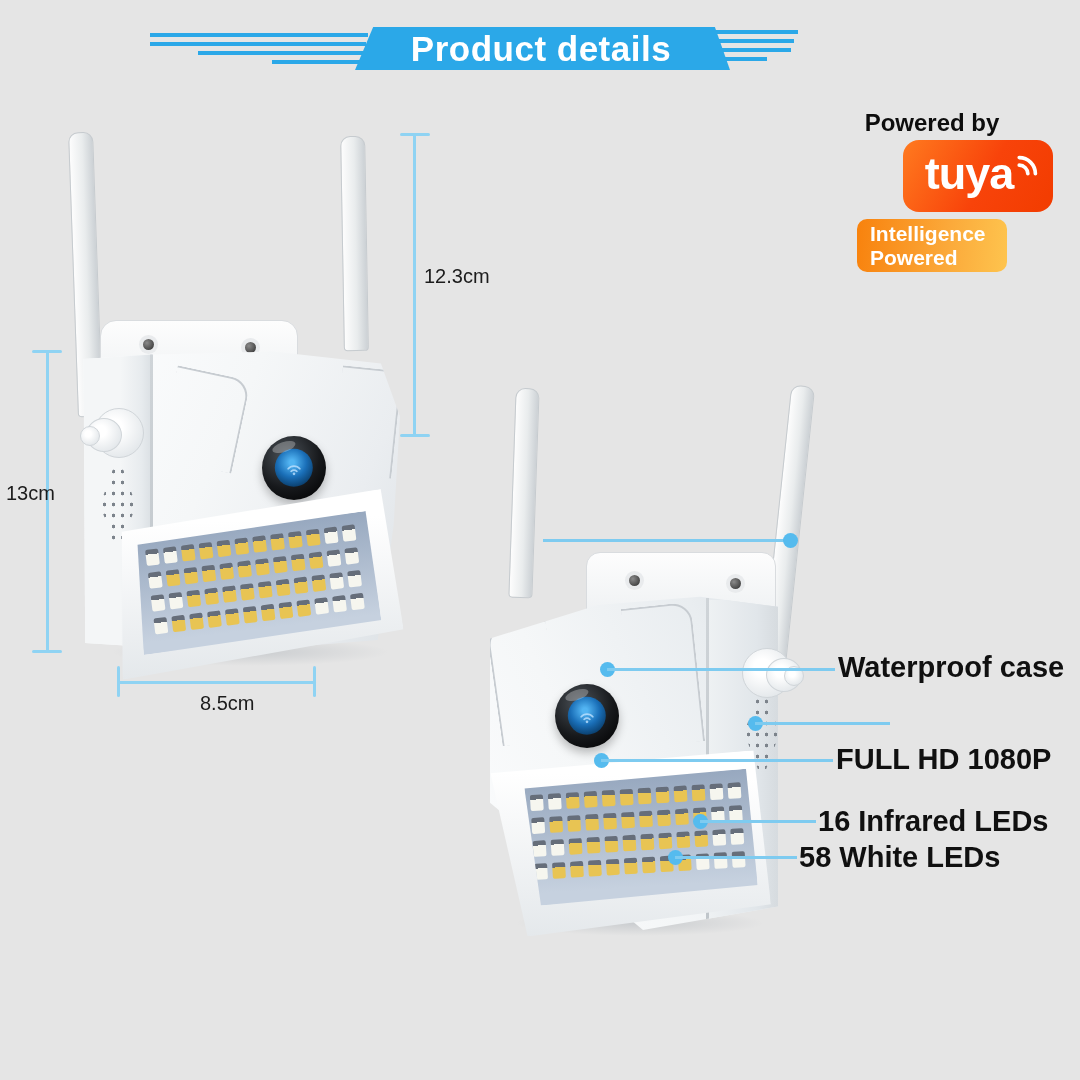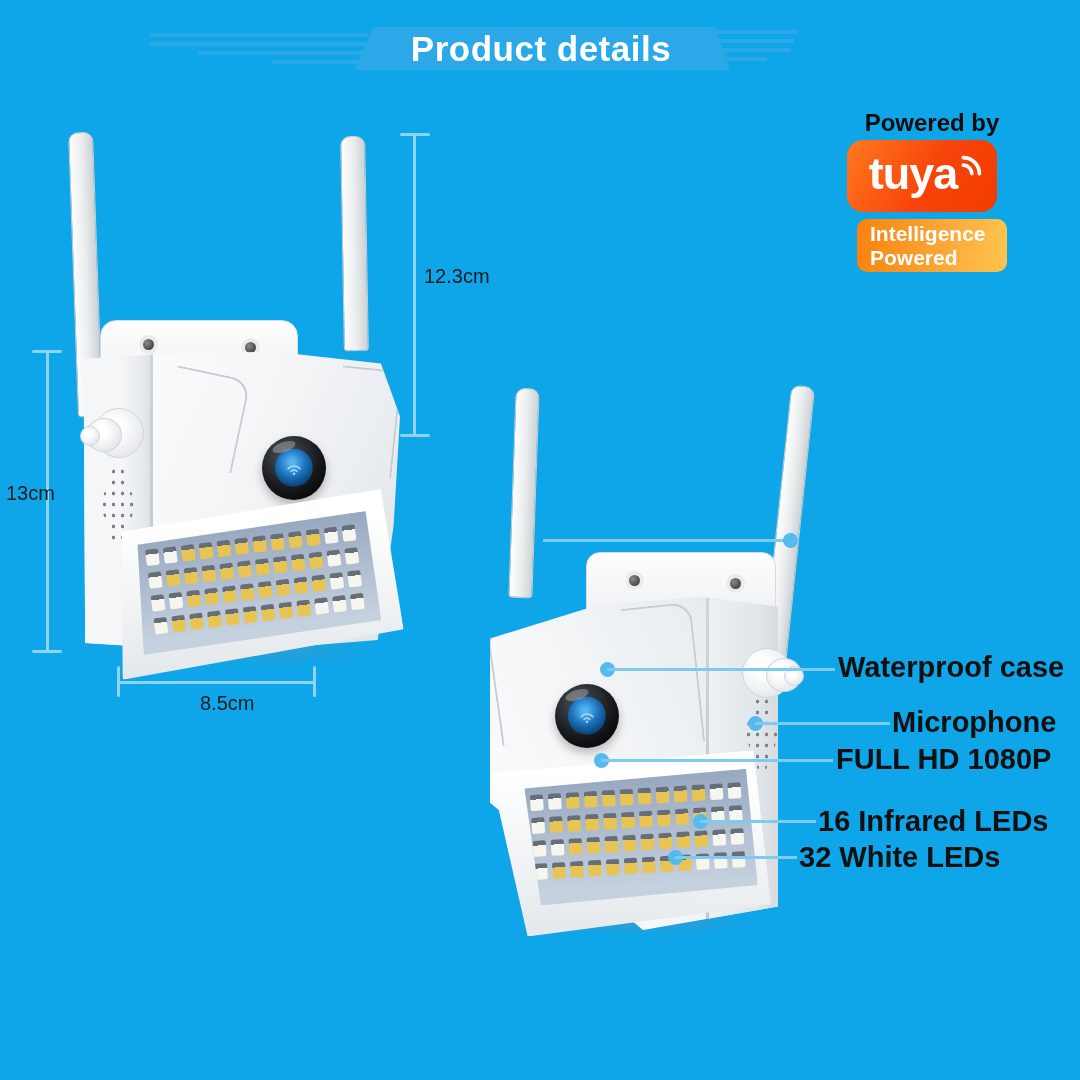--- a/index.html
+++ b/index.html
@@ -1,18 +1,18 @@
 <!DOCTYPE html>
 <html><head>
 <meta charset="utf-8">
 <style>
   * { margin:0; padding:0; box-sizing:border-box; }
   html,body { background:#fff; }
   .canvas {
-    position:relative; width:1080px; height:1080px; background:#0ea5e9;
+    position:relative; width:1080px; height:1080px; background:#e5e5e5;
     font-family:"Liberation Sans", sans-serif; overflow:hidden;
   }
   .abs { position:absolute; }
 
   
   .stripe { position:absolute; height:4px; background:#2ba8e8; }
   #st-l1 { left:150px; top:33px;  width:218px; }
   #st-l2 { left:150px; top:42px;  width:216px; }
   #st-l3 { left:198px; top:51px;  width:166px; }
   #st-l4 { left:272px; top:60px;  width:90px; }
@@ -23,21 +23,21 @@
   #banner {
     left:352px; top:27px; width:378px; height:43px; background:#2ba8e8;
     clip-path:polygon(5.6% 0, 96% 0, 100% 100%, 0.8% 100%);
     display:flex; align-items:center; justify-content:center; z-index:5;
   }
   #banner-title { color:#fff; font-size:35px; font-weight:700; letter-spacing:.5px; }
 
   
   #powered-by { left:856px; top:109px; width:152px; text-align:center;
     font-size:24px; font-weight:700; color:#0d0d0d; }
-  #tuya-logo { left:847px; top:140px; width:150px; height:72px; border-radius:16px;
+  #tuya-logo { left:903px; top:140px; width:150px; height:72px; border-radius:16px;
     background:linear-gradient(120deg,#ff7a1f 0%,#f8430a 55%,#f23c00 100%);
     display:flex; align-items:center; justify-content:center; }
   #tuya-brand { color:#fff; font-size:45px; font-weight:700; letter-spacing:-1px;
     padding:2px 18px 6px 0; }
   #tuya-signal { position:absolute; right:8px; top:9px; width:30px; height:28px; }
   #tuya-tagline { left:857px; top:219px; width:150px; height:53px; border-radius:10px;
     background:linear-gradient(95deg,#f8820d 0%,#fba93a 60%,#fec44e 100%);
     color:#fff; font-size:21px; font-weight:700; line-height:24px; padding:3px 0 0 13px; }
 
   
@@ -403,27 +403,26 @@
 
   <div class="co-line" id="co-dad-line"></div>
   <div class="co-dot" id="co-dad-dot"></div>
 
   <div class="co-dot" id="co-wc-dot"></div>
   <div class="co-line" id="co-wc-line"></div>
   <div class="co-label" id="co-wc-label">Waterproof case</div>
 
   <div class="co-dot" id="co-mic-dot"></div>
   <div class="co-line" id="co-mic-line"></div>
-  <div class="co-label" id="co-mic-label">Microphone</div>
 
   <div class="co-dot" id="co-hd-dot"></div>
   <div class="co-line" id="co-hd-line"></div>
   <div class="co-label" id="co-hd-label">FULL HD 1080P</div>
 
   <div class="co-dot" id="co-ir-dot"></div>
   <div class="co-line" id="co-ir-line"></div>
   <div class="co-label" id="co-ir-label">16 Infrared LEDs</div>
 
   <div class="co-dot" id="co-wl-dot"></div>
   <div class="co-line" id="co-wl-line"></div>
-  <div class="co-label" id="co-wl-label">32 White LEDs</div>
+  <div class="co-label" id="co-wl-label">58 White LEDs</div>
 
 </div>
 
 </body></html>

